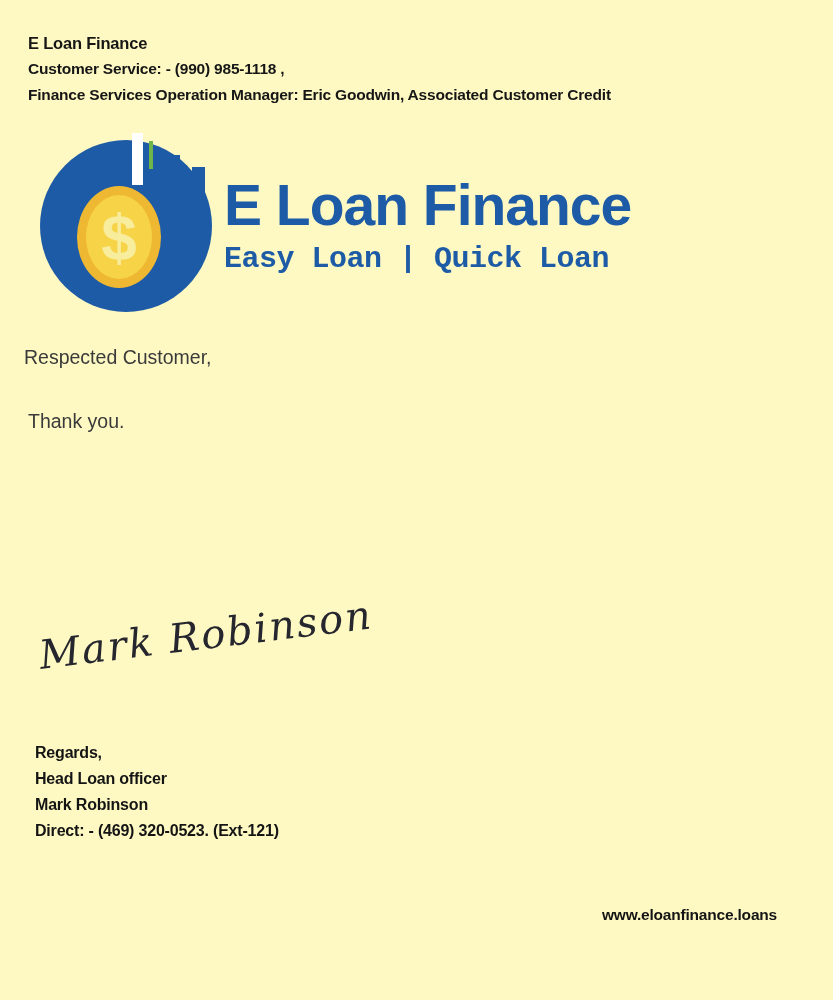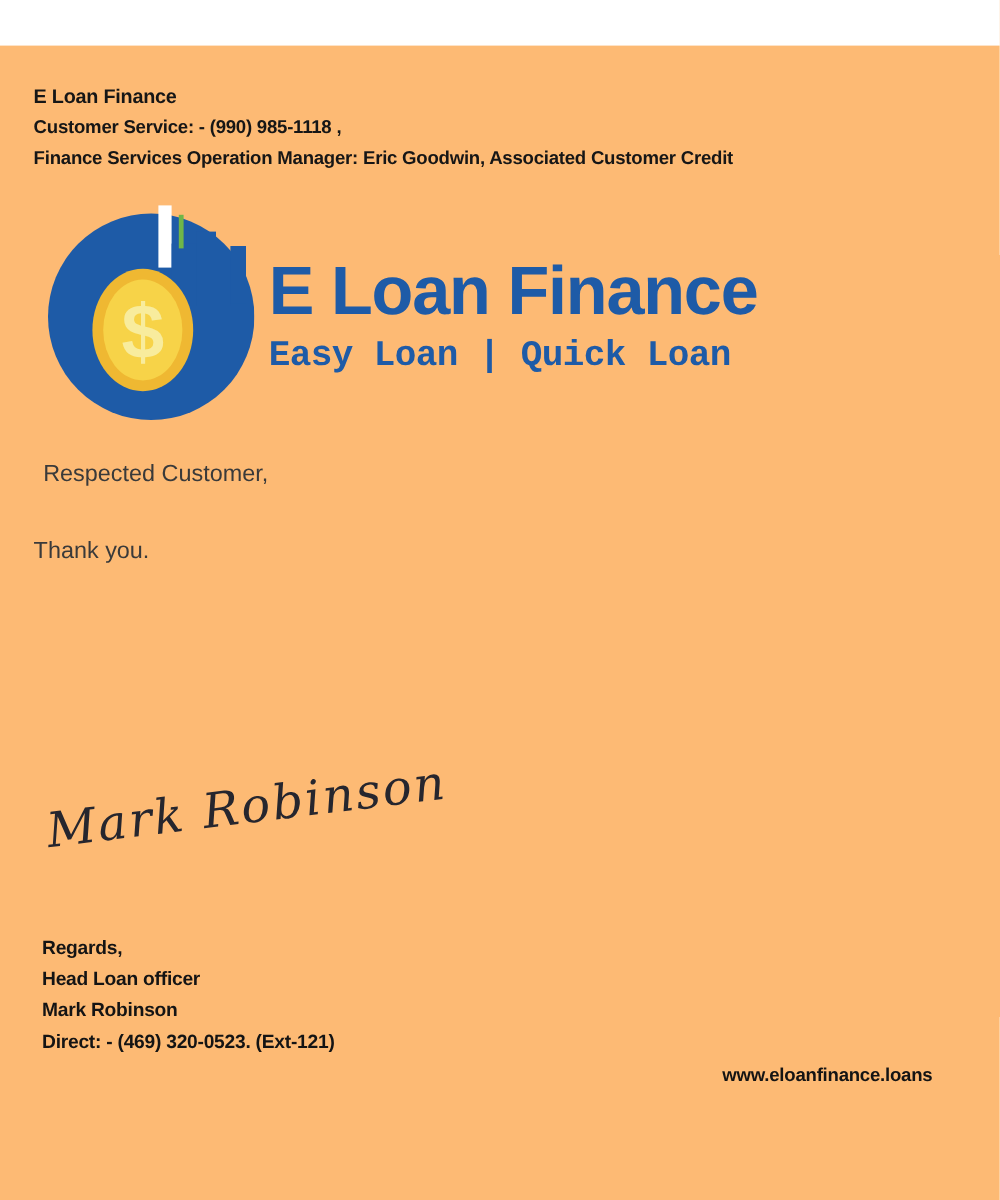--- a/index.html
+++ b/index.html
@@ -3,21 +3,21 @@
 <meta charset="utf-8">
 <style>
   * { margin: 0; padding: 0; box-sizing: border-box; }
   html, body { background: #ffffff; }
   body {
     width: 833px; height: 1000px;
     position: relative;
     font-family: "Liberation Sans", sans-serif;
     overflow: hidden;
   }
-  .page { position: absolute; inset: 0; background: #fdba74; margin-top: 38px; }
+  .page { position: absolute; inset: 0; background: #fef9c3; }
 
   
   .letterhead { position: absolute; left: 28px; top: 30px; color: #161616; }
   .letterhead .company {
     font-size: 16.5px; font-weight: bold; line-height: 26px; letter-spacing: -0.2px;
   }
   .letterhead .line {
     font-size: 15.5px; font-weight: bold; line-height: 26px; letter-spacing: -0.2px;
   }
 
@@ -31,21 +31,21 @@
     letter-spacing: -1px; line-height: 1; white-space: nowrap;
   }
   .logo-tagline {
     margin-top: 8px;
     font-size: 30px; font-weight: bold; color: #1e5ba7;
     letter-spacing: -0.5px; white-space: nowrap; font-family: Liberation Mono, monospace;
   }
 
   
   .salutation {
-    position: absolute; left: 36px; top: 346px;
+    position: absolute; left: 24px; top: 346px;
     font-size: 19.5px; color: #3a3a3a;
   }
   .body-text {
     position: absolute; left: 28px; top: 403px; width: 772px;
     font-size: 19.5px; line-height: 37px; color: #3a3a3a;
   }
 
   
   .signature {
     position: absolute; left: 42px; top: 632px;
@@ -57,21 +57,21 @@
 
   
   .sign-off {
     position: absolute; left: 35px; top: 740px;
     color: #141414; font-size: 16px; font-weight: bold; line-height: 26px;
     letter-spacing: -0.2px;
   }
 
   
   .website {
-    position: absolute; right: 56px; top: 850px;
+    position: absolute; right: 56px; top: 906px;
     font-size: 15.5px; font-weight: bold; color: #141414; letter-spacing: -0.2px;
   }
 </style>
 </head>
 <body>
 
 <div class="page">
 
   <div class="letterhead">
     <div class="company">E Loan Finance</div>

